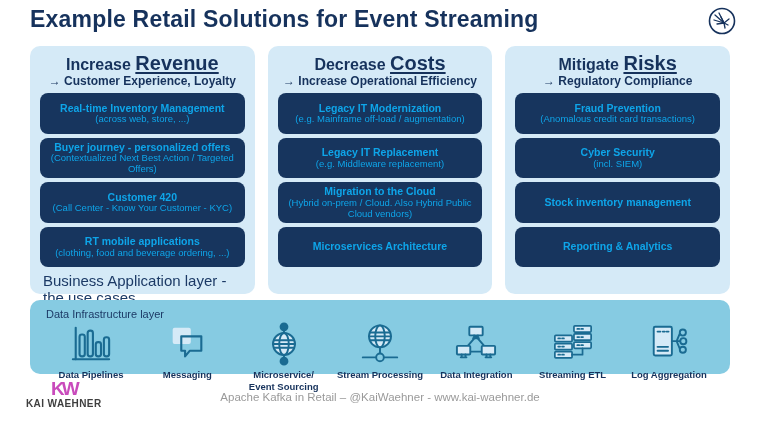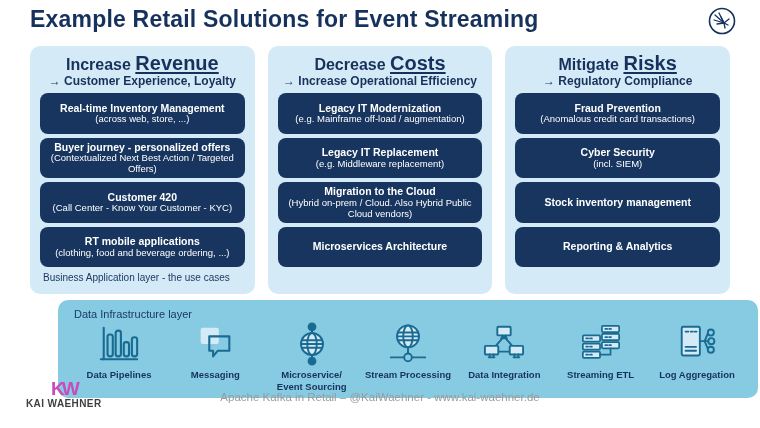--- a/index.html
+++ b/index.html
@@ -11,29 +11,29 @@
   .brand-mark{position:absolute;top:7px;right:24px;width:28px;height:28px;}
   
   .columns{position:absolute;top:46px;left:30px;width:700px;height:248px;display:flex;gap:13px;border-radius:10px;}
   .panel{flex:1 1 0;background:#d5eaf7;border-radius:10px;padding:6px 10px 7px;display:flex;
          flex-direction:column;box-sizing:border-box;}
   .panel-head{text-align:center;line-height:1.1;}
   .head-line1{font-size:16px;font-weight:bold;}
   .head-keyword{font-size:20px;font-weight:bold;text-decoration:underline;text-underline-offset:2px;}
   .head-line2{font-size:12px;font-weight:bold;margin-top:1px;}
   .boxes{display:flex;flex-direction:column;gap:4px;flex:1;margin-top:5px;min-height:0;}
-  .box{flex:1 1 0;min-height:0;background:#17355e;border-radius:8px;color:#ffffff;display:flex;
+  .box{flex:1 1 0;min-height:0;background:#17355e;border-radius:8px;color:#0ea5e9;display:flex;
        flex-direction:column;align-items:center;justify-content:center;text-align:center;
        padding:2px 8px;box-sizing:border-box;}
   .box-title{font-size:10.5px;font-weight:bold;line-height:1.2;}
   .box-sub{font-size:9.5px;line-height:1.15;}
-  .panel-caption{height:15px;font-size:10px;color:#1c3a66;margin-top:5px;padding-left:3px;}
-  
-  .infra-band{position:absolute;top:300px;left:30px;width:700px;height:98px;background:#86cbe2;
-              border-radius:10px;box-sizing:border-box;margin-left:28px;}
+  .panel-caption{height:15px;font-size:15px;color:#1c3a66;margin-top:5px;padding-left:3px;}
+  
+  .infra-band{position:absolute;top:300px;left:30px;width:700px;height:74px;background:#86cbe2;
+              border-radius:10px;box-sizing:border-box;}
   .infra-label{font-size:11px;color:#1c3a66;padding:8px 0 0 16px;}
   .infra-items{display:flex;justify-content:space-between;align-items:flex-start;padding:1px 14px 8px;}
   .infra-item{width:94px;display:flex;flex-direction:column;align-items:center;}
   .infra-icon{height:46px;display:flex;align-items:center;justify-content:center;}
   .infra-text{font-size:9.5px;font-weight:bold;color:#16325c;text-align:center;white-space:pre;line-height:1.25;margin-top:2px;}
   
   .footer{position:absolute;bottom:12px;left:0;width:760px;height:33px;}
   .footer-credit{position:absolute;left:0;right:0;top:8px;text-align:center;font-size:11.5px;color:#9a9a9a;}
   .logo{position:absolute;left:26px;top:-4px;text-align:center;line-height:1;}
   .logo-kw{font-size:19px;font-weight:bold;color:#c94bbc;letter-spacing:-3px;}

